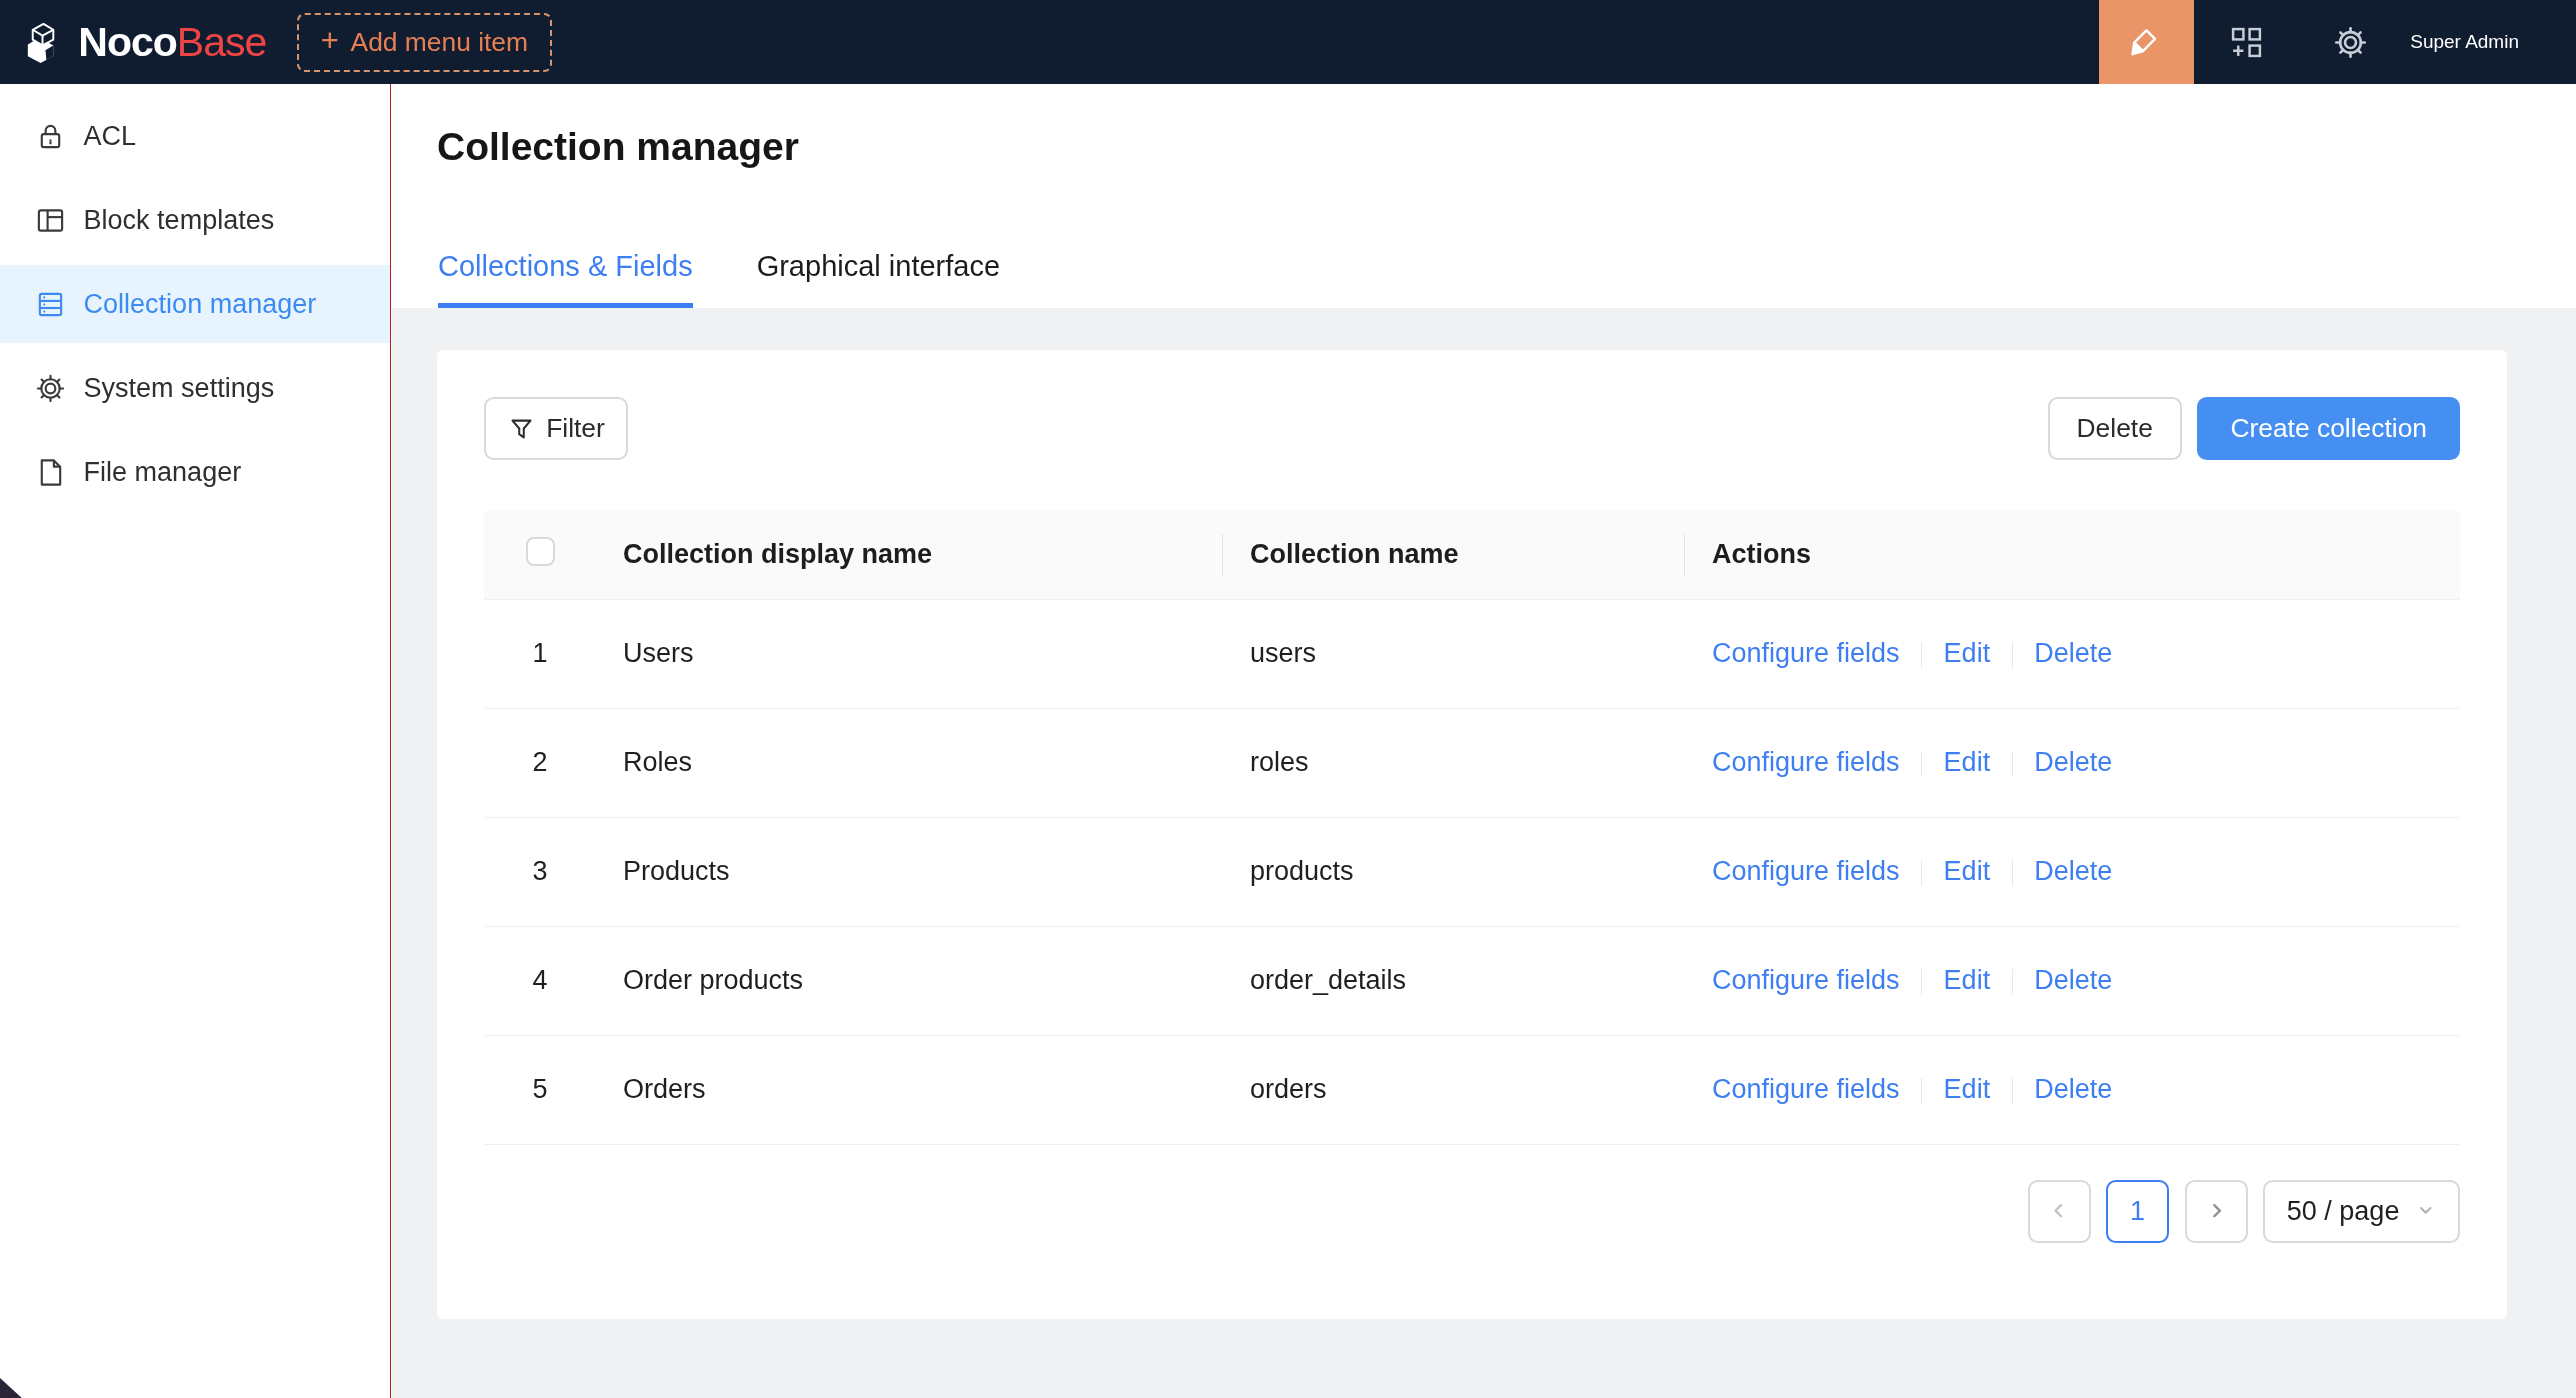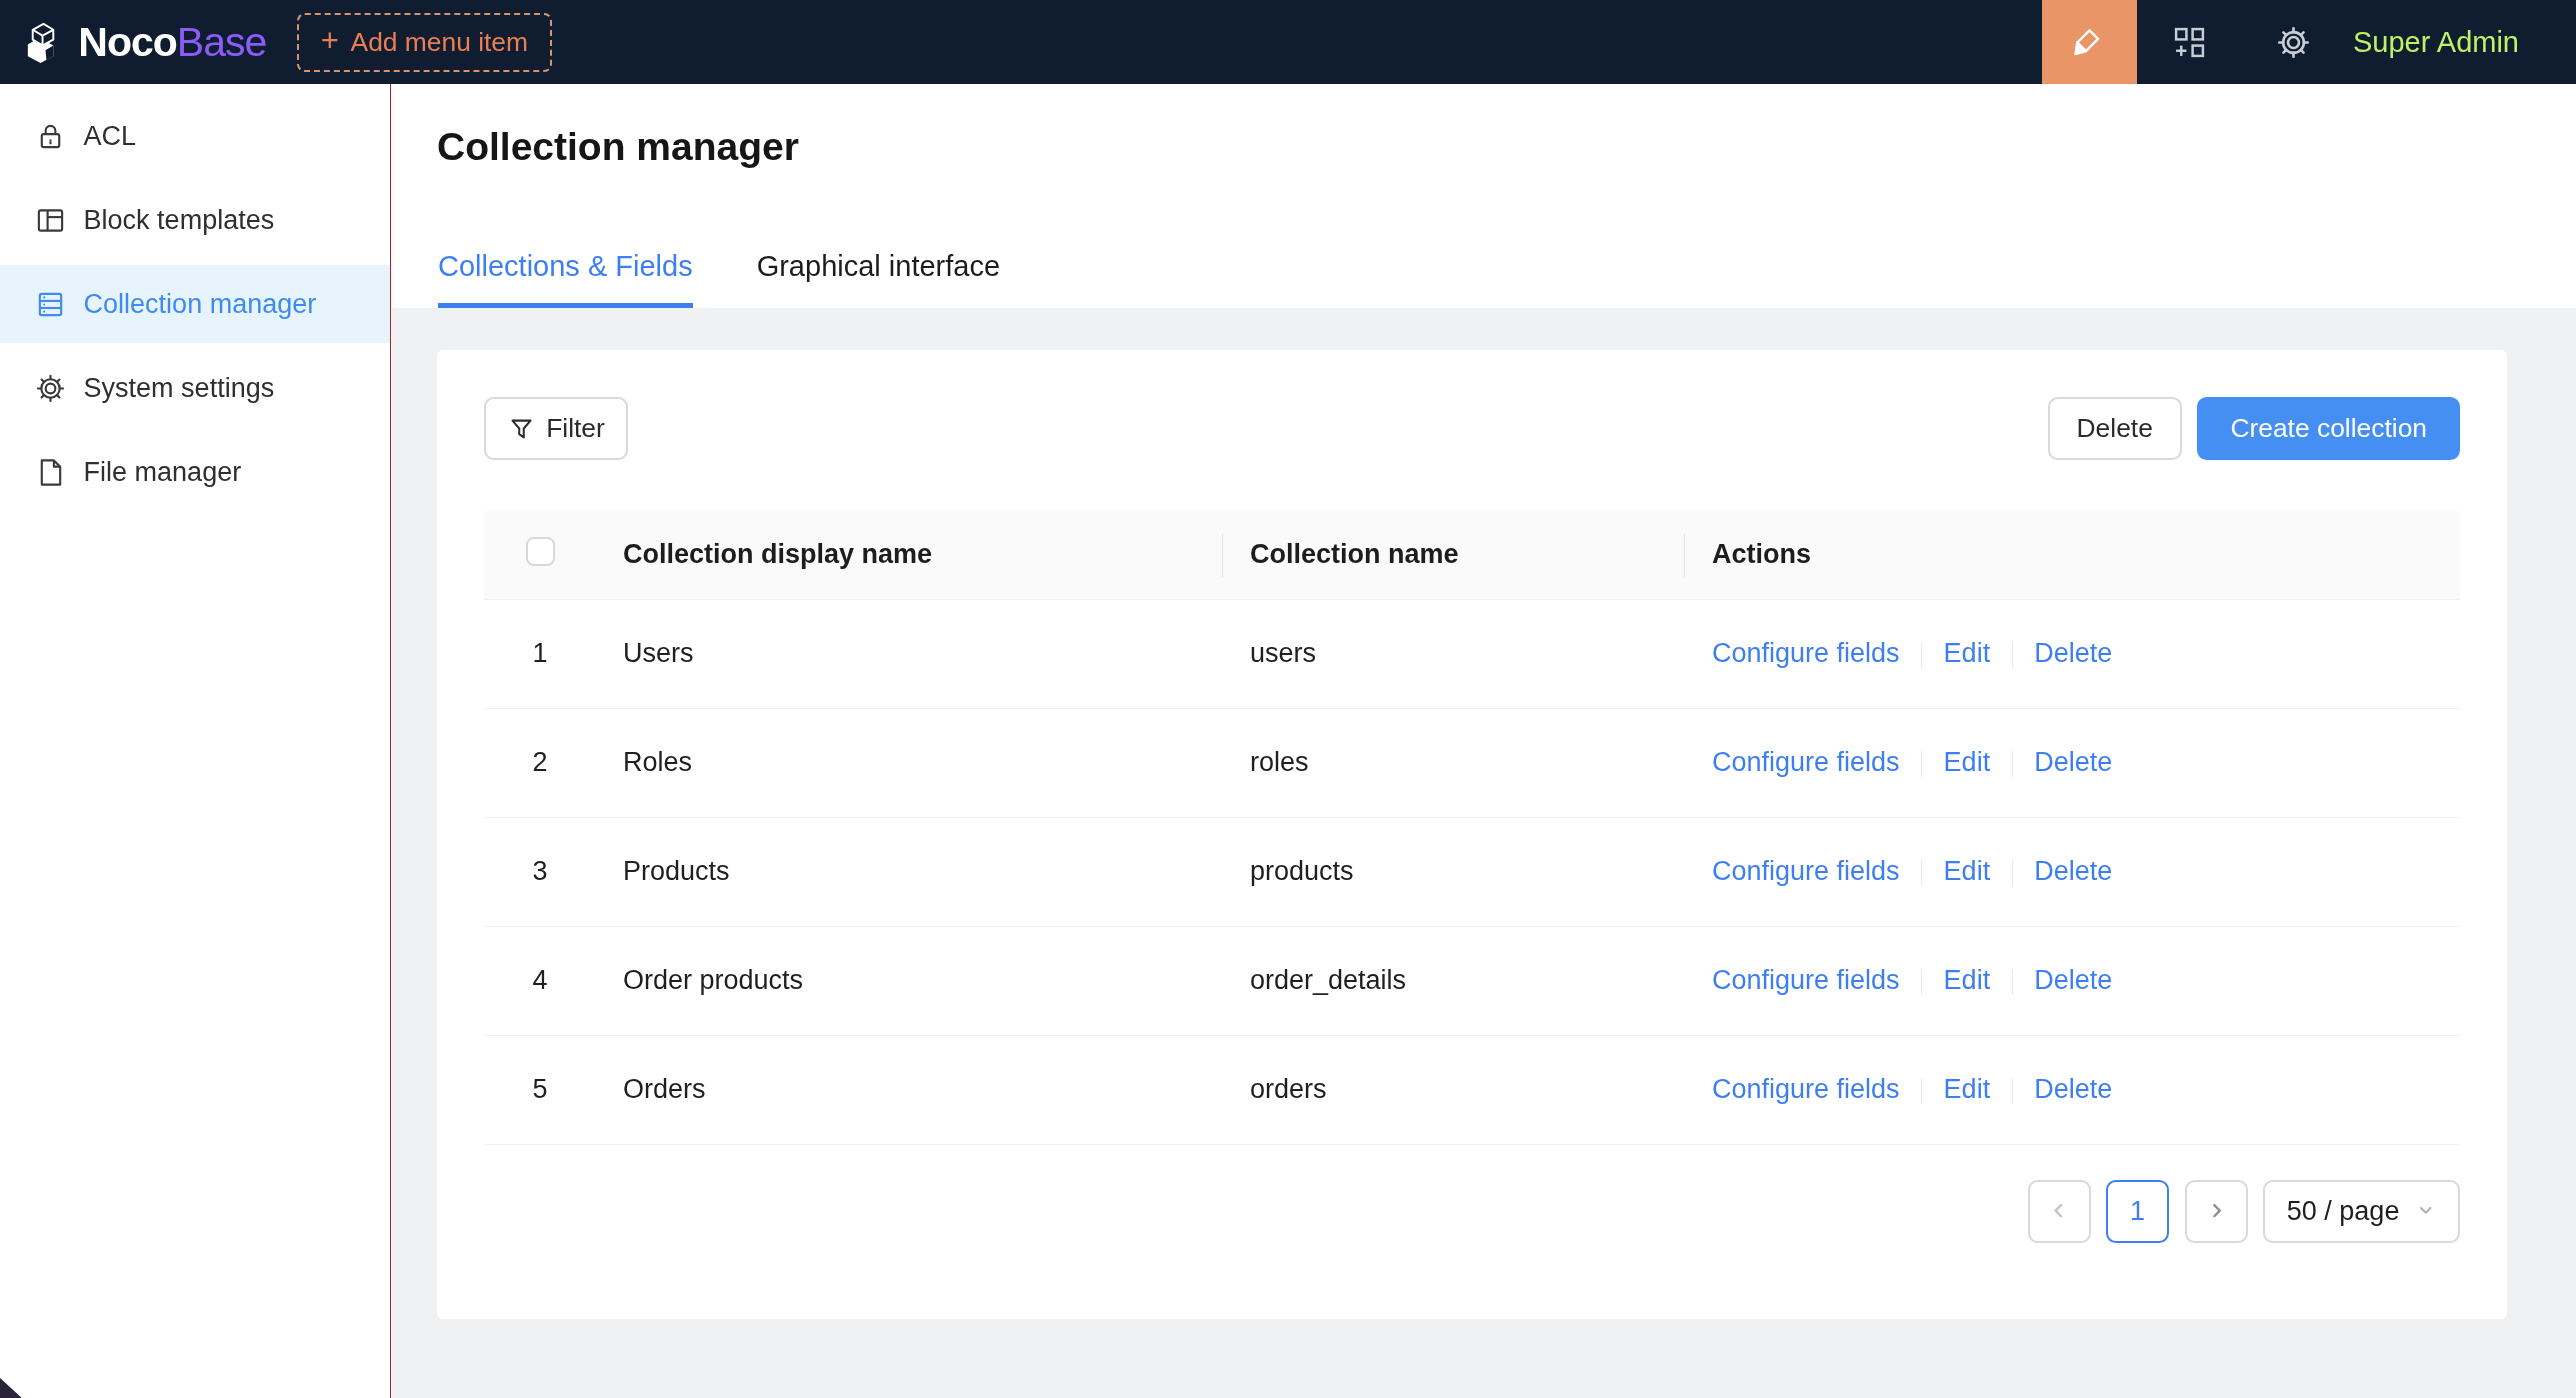--- a/index.html
+++ b/index.html
@@ -14,38 +14,38 @@
   svg { display:block; }
 
   
   .header {
     position:absolute; top:0; left:0; width:2576px; height:84px;
     background:#101d30; display:flex; align-items:center;
   }
   .logo { display:flex; align-items:center; gap:11.7px; margin-left:19.6px; cursor:pointer; }
   .logo-text { font-size:41px; letter-spacing:-1px; white-space:nowrap; }
   .logo-noco { color:#ffffff; font-weight:bold; }
-  .logo-base { color:#8b5cf6; font-weight:normal; }
+  .logo-base { color:#ef4444; font-weight:normal; }
   .add-menu-btn {
     margin-left:31px; height:59px; padding:0 21.5px;
     border:2px dashed #d8946c; border-radius:7.8px; background:transparent;
     color:#e87f52; font-size:26.4px; display:flex; align-items:center; gap:11.7px;
     cursor:pointer; white-space:nowrap;
   }
   .add-menu-plus { font-size:31px; font-weight:normal; line-height:1; margin-top:-2.9px; }
   .header-right { margin-left:auto; display:flex; align-items:center; height:100%; }
   .designable-toggle {
     width:95px; height:84px; background:#ea9567;
     display:flex; align-items:center; justify-content:center; cursor:pointer;
   }
   .header-icon-slot {
     width:104px; height:84px; display:flex; align-items:center; justify-content:center;
     color:#c6cdd6; cursor:pointer;
   }
-  .super-admin { color:#bef264; font-size:29px; margin:0 57px 0 7.8px; cursor:pointer; white-space:nowrap; }
+  .super-admin { color:#ffffff; font-size:19px; margin:0 57px 0 7.8px; cursor:pointer; white-space:nowrap; }
 
   
   .sidebar {
     position:absolute; top:84px; left:0; width:391px; bottom:0;
     background:#ffffff; border-right:1px solid #b91c1c;
   }
   .menu { padding-top:13.7px; }
   .menu-item {
     height:78px; margin-bottom:5.9px; display:flex; align-items:center;
     padding-left:35px; gap:17.6px; font-size:27px; color:#2f2f2f; cursor:pointer;

